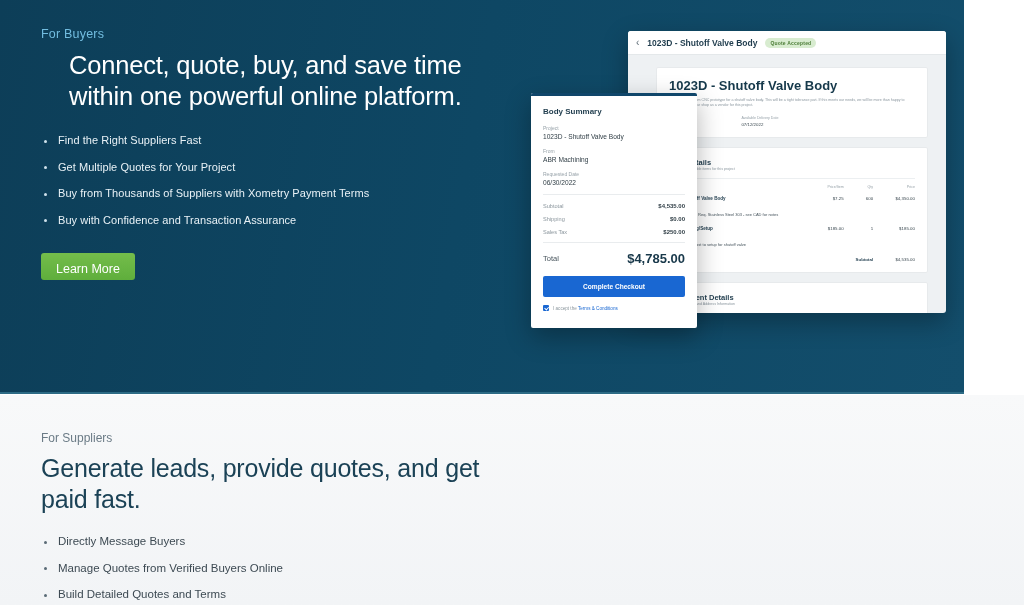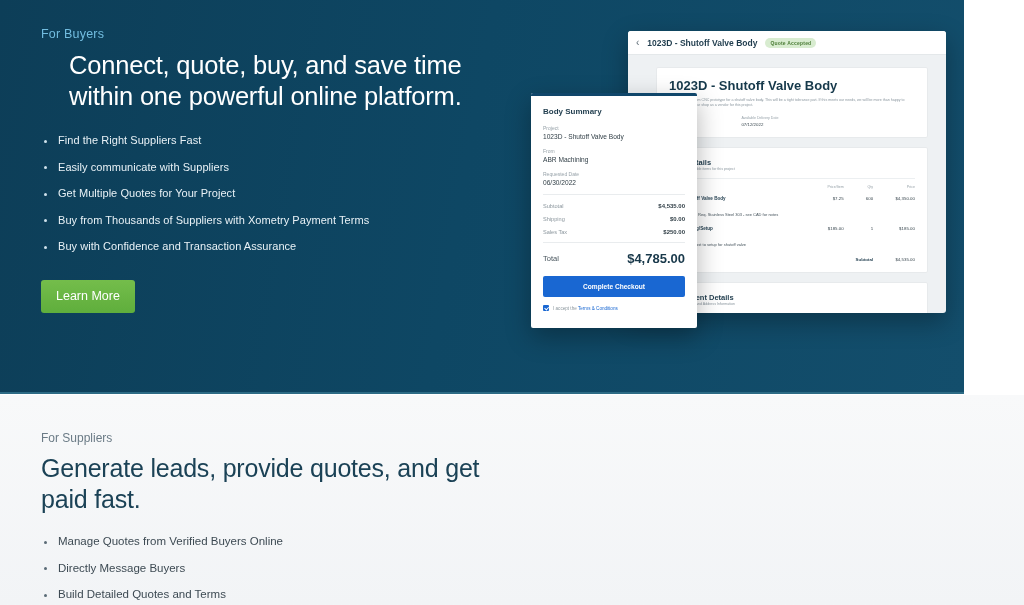--- a/index.html
+++ b/index.html
@@ -35,21 +35,21 @@
     position: relative; font-size: 11px; color: #e8f1f6; padding-left: 17px;
     margin-bottom: 14.6px; letter-spacing: .05px;
   }
   ul.blist li::before {
     content: ""; position: absolute; left: 3px; top: 5.5px;
     width: 3.2px; height: 3.2px; border-radius: 50%; background: #cfe2ec;
   }
   .learn-more {
     display: inline-block; margin-top: 13px; background: #69b544;
     background-image: linear-gradient(180deg, #74bd4b 0%, #5fae3c 100%);
-    color: #ffffff; font-size: 12.5px; padding: 9px 15px 10px;
+    color: #ffffff; font-size: 12.5px; padding: 9px 15px 4px;
     border: none; border-radius: 3px; cursor: pointer;
   }
 
   
   .suppliers {
     position: absolute; left: 0; top: 395px; width: 1024px; height: 210px;
     background: #f6f7f9;
     background-image: linear-gradient(180deg, #f8f9fa 0%, #f2f4f6 100%);
     overflow: hidden;
   }
@@ -146,21 +146,20 @@
   <section class="buyers">
 
     <div class="buyers-left">
       <div class="eyebrow-b">For Buyers</div>
       <h1 class="headline-b">
         <span>Connect, quote, buy, and save time</span><br>
         <span>within one powerful online platform.</span>
       </h1>
       <ul class="blist">
         <li>Find the Right Suppliers Fast</li>
-        <li>Easily communicate with Suppliers</li>
         <li>Get Multiple Quotes for Your Project</li>
         <li>Buy from Thousands of Suppliers with Xometry Payment Terms</li>
         <li>Buy with Confidence and Transaction Assurance</li>
       </ul>
       <button class="learn-more">Learn More</button>
     </div>
 
     <div class="proj-shot shadow-lg">
       <div class="proj-topbar">
         <span class="back-chev">‹</span>
@@ -284,21 +283,21 @@
 
   <section class="suppliers">
 
     <div class="sup-left">
       <div class="eyebrow-s">For Suppliers</div>
       <h2 class="headline-s">
         <span>Generate leads, provide quotes, and get</span><br>
         <span>paid fast.</span>
       </h2>
       <ul class="slist">
+        <li>Directly Message Buyers</li>
         <li>Manage Quotes from Verified Buyers Online</li>
-        <li>Directly Message Buyers</li>
         <li>Build Detailed Quotes and Terms</li>
 
       </ul>
     </div>
 
   </section>
 </div>
 
 </body></html>

